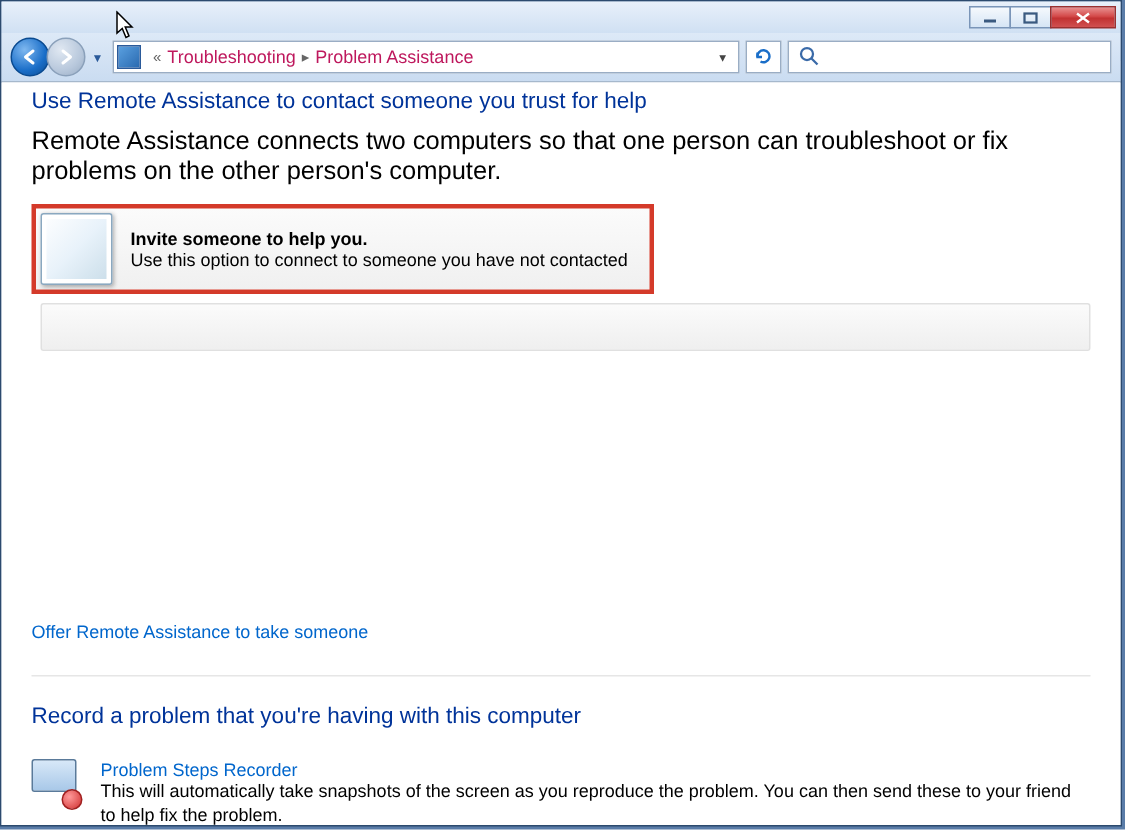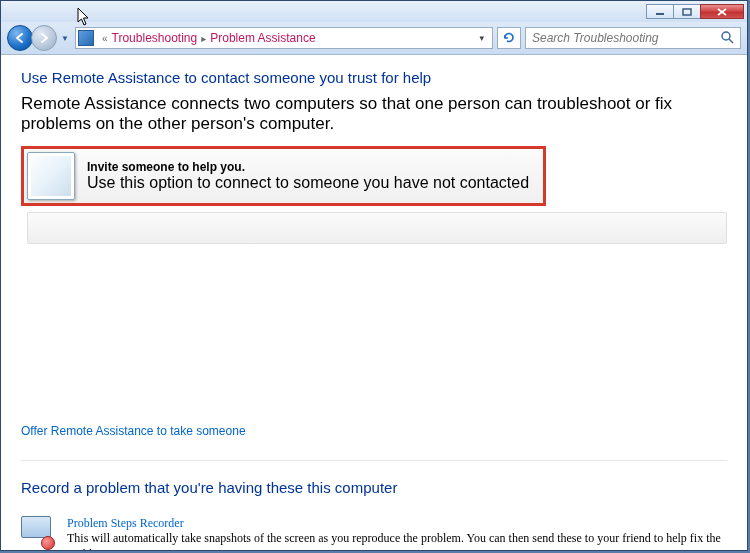--- a/index.html
+++ b/index.html
@@ -132,21 +132,21 @@
   border: none;
   outline: none;
   font-style: italic;
   font-size: 12px;
   color: #666;
   background: transparent;
 }
 .search-icon { color: #3a6aa8; font-size: 13px; }
 .content {
   background: #fff;
-  padding: 14px 20px;
+  padding: 4px 20px;
   height: calc(100% - 54px);
   overflow: hidden;
 }
 .heading {
   color: #003399;
   font-size: 15px;
   font-weight: normal;
   margin-bottom: 8px;
 }
 .sub-text {
@@ -176,38 +176,37 @@
   margin-left: 6px;
 }
 .option-icon {
   width: 48px; height: 48px;
   background: linear-gradient(135deg, #fff 0%, #e8f2fa 50%, #c8dce8 100%);
   border: 1px solid #8aa8c0;
   border-radius: 2px;
   box-shadow: inset 0 0 0 3px #fff, 1px 1px 3px rgba(0,0,0,0.3);
 }
 .option-title { font-size: 12px; color: #000; font-weight: bold; }
-.option-desc { font-size: 16px; color: #000; text-align: right; }
+.option-desc { font-size: 12px; color: #000; text-align: right; }
 .link {
   color: #0066cc;
   font-size: 12px;
   text-decoration: none;
   display: inline-block;
   margin-bottom: 22px;
 }
 hr.sep {
   border: none;
   border-top: 1px solid #e6e6e6;
   margin-bottom: 18px;
 }
 .psr-row {
   display: flex;
   gap: 14px;
   align-items: flex-start;
-  font-family: Liberation Serif, serif;
 }
 .psr-icon {
   width: 32px; height: 32px;
   position: relative;
   flex-shrink: 0;
 }
 .psr-monitor {
   width: 30px; height: 22px;
   background: linear-gradient(to bottom, #d8e8f8, #a8c8e8);
   border: 1px solid #5a7a9a;
@@ -285,21 +284,20 @@
     </div>
 
     <div class="refresh" title="Refresh">
       <svg width="14" height="14">
           <path d="M3 7 A4 4 0 1 1 5 10" fill="none" stroke="#1a6ec8" stroke-width="1.6"></path>
           <path d="M3 4 L3 7 L6 7" fill="none" stroke="#1a6ec8" stroke-width="1.6"></path>
         </svg>
     </div>
 
     <div class="searchbox">
-      <input type="text" placeholder="Search Troubleshooting" style="">
       <span class="search-icon">
         <svg width="14" height="14">
             <circle cx="6" cy="6" r="4" fill="none" stroke="#3a6aa8" stroke-width="1.5"></circle>
             <line x1="9" y1="9" x2="13" y2="13" stroke="#3a6aa8" stroke-width="1.5"></line>
           </svg>
       </span>
     </div>
   </div>
 
   <div class="content">
@@ -314,21 +312,21 @@
           <div class="option-desc">Use this option to connect to someone you have not contacted</div>
         </div>
       </div>
     </div>
     <div class="option-long-row"></div>
 
     <a href="#" class="link">Offer Remote Assistance to take someone</a>
 
     <hr class="sep">
 
-    <div class="heading">Record a problem that you're having these this computer</div>
+    <div class="heading">Record a problem that you're having with this computer</div>
     <div style="height:12px"></div>
 
     <div class="psr-row">
       <div class="psr-icon">
         <div class="psr-monitor"></div>
         <div class="psr-rec"></div>
       </div>
       <div>
         <div class="psr-title">Problem Steps Recorder</div>
         <div class="psr-desc">This will automatically take snapshots of the screen as you reproduce the problem. You can then send these to your friend to help fix the problem.</div>

